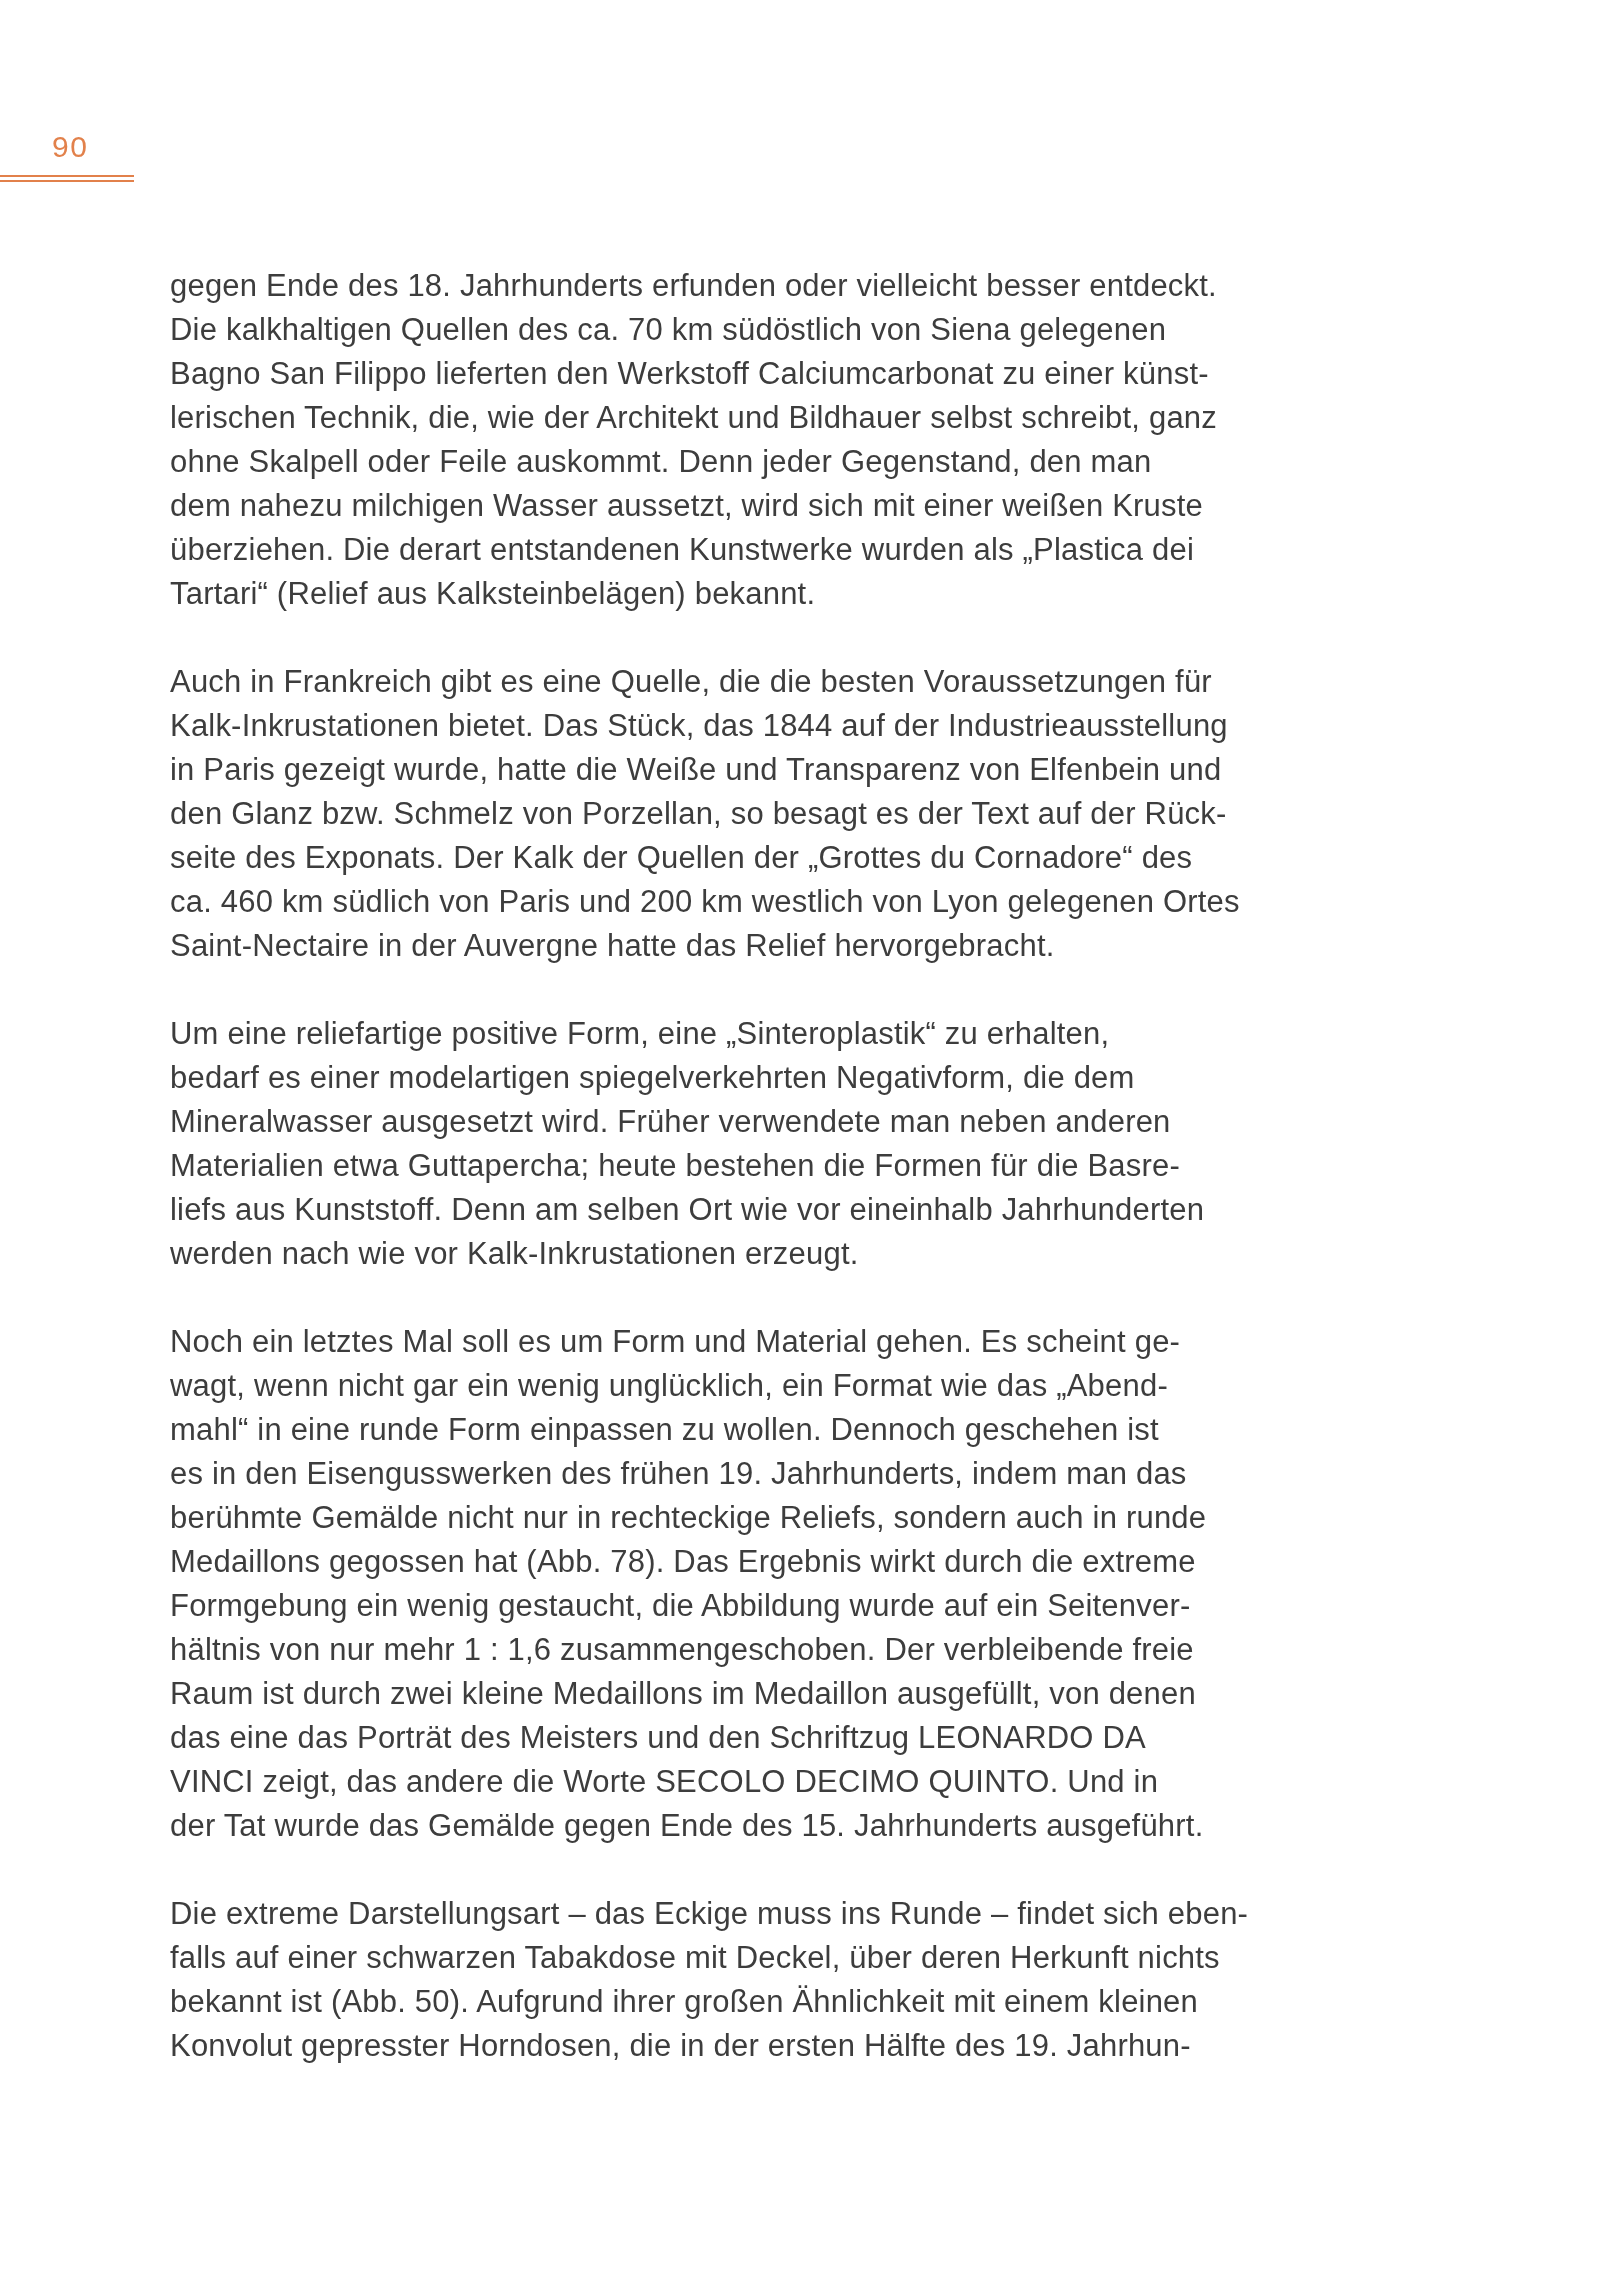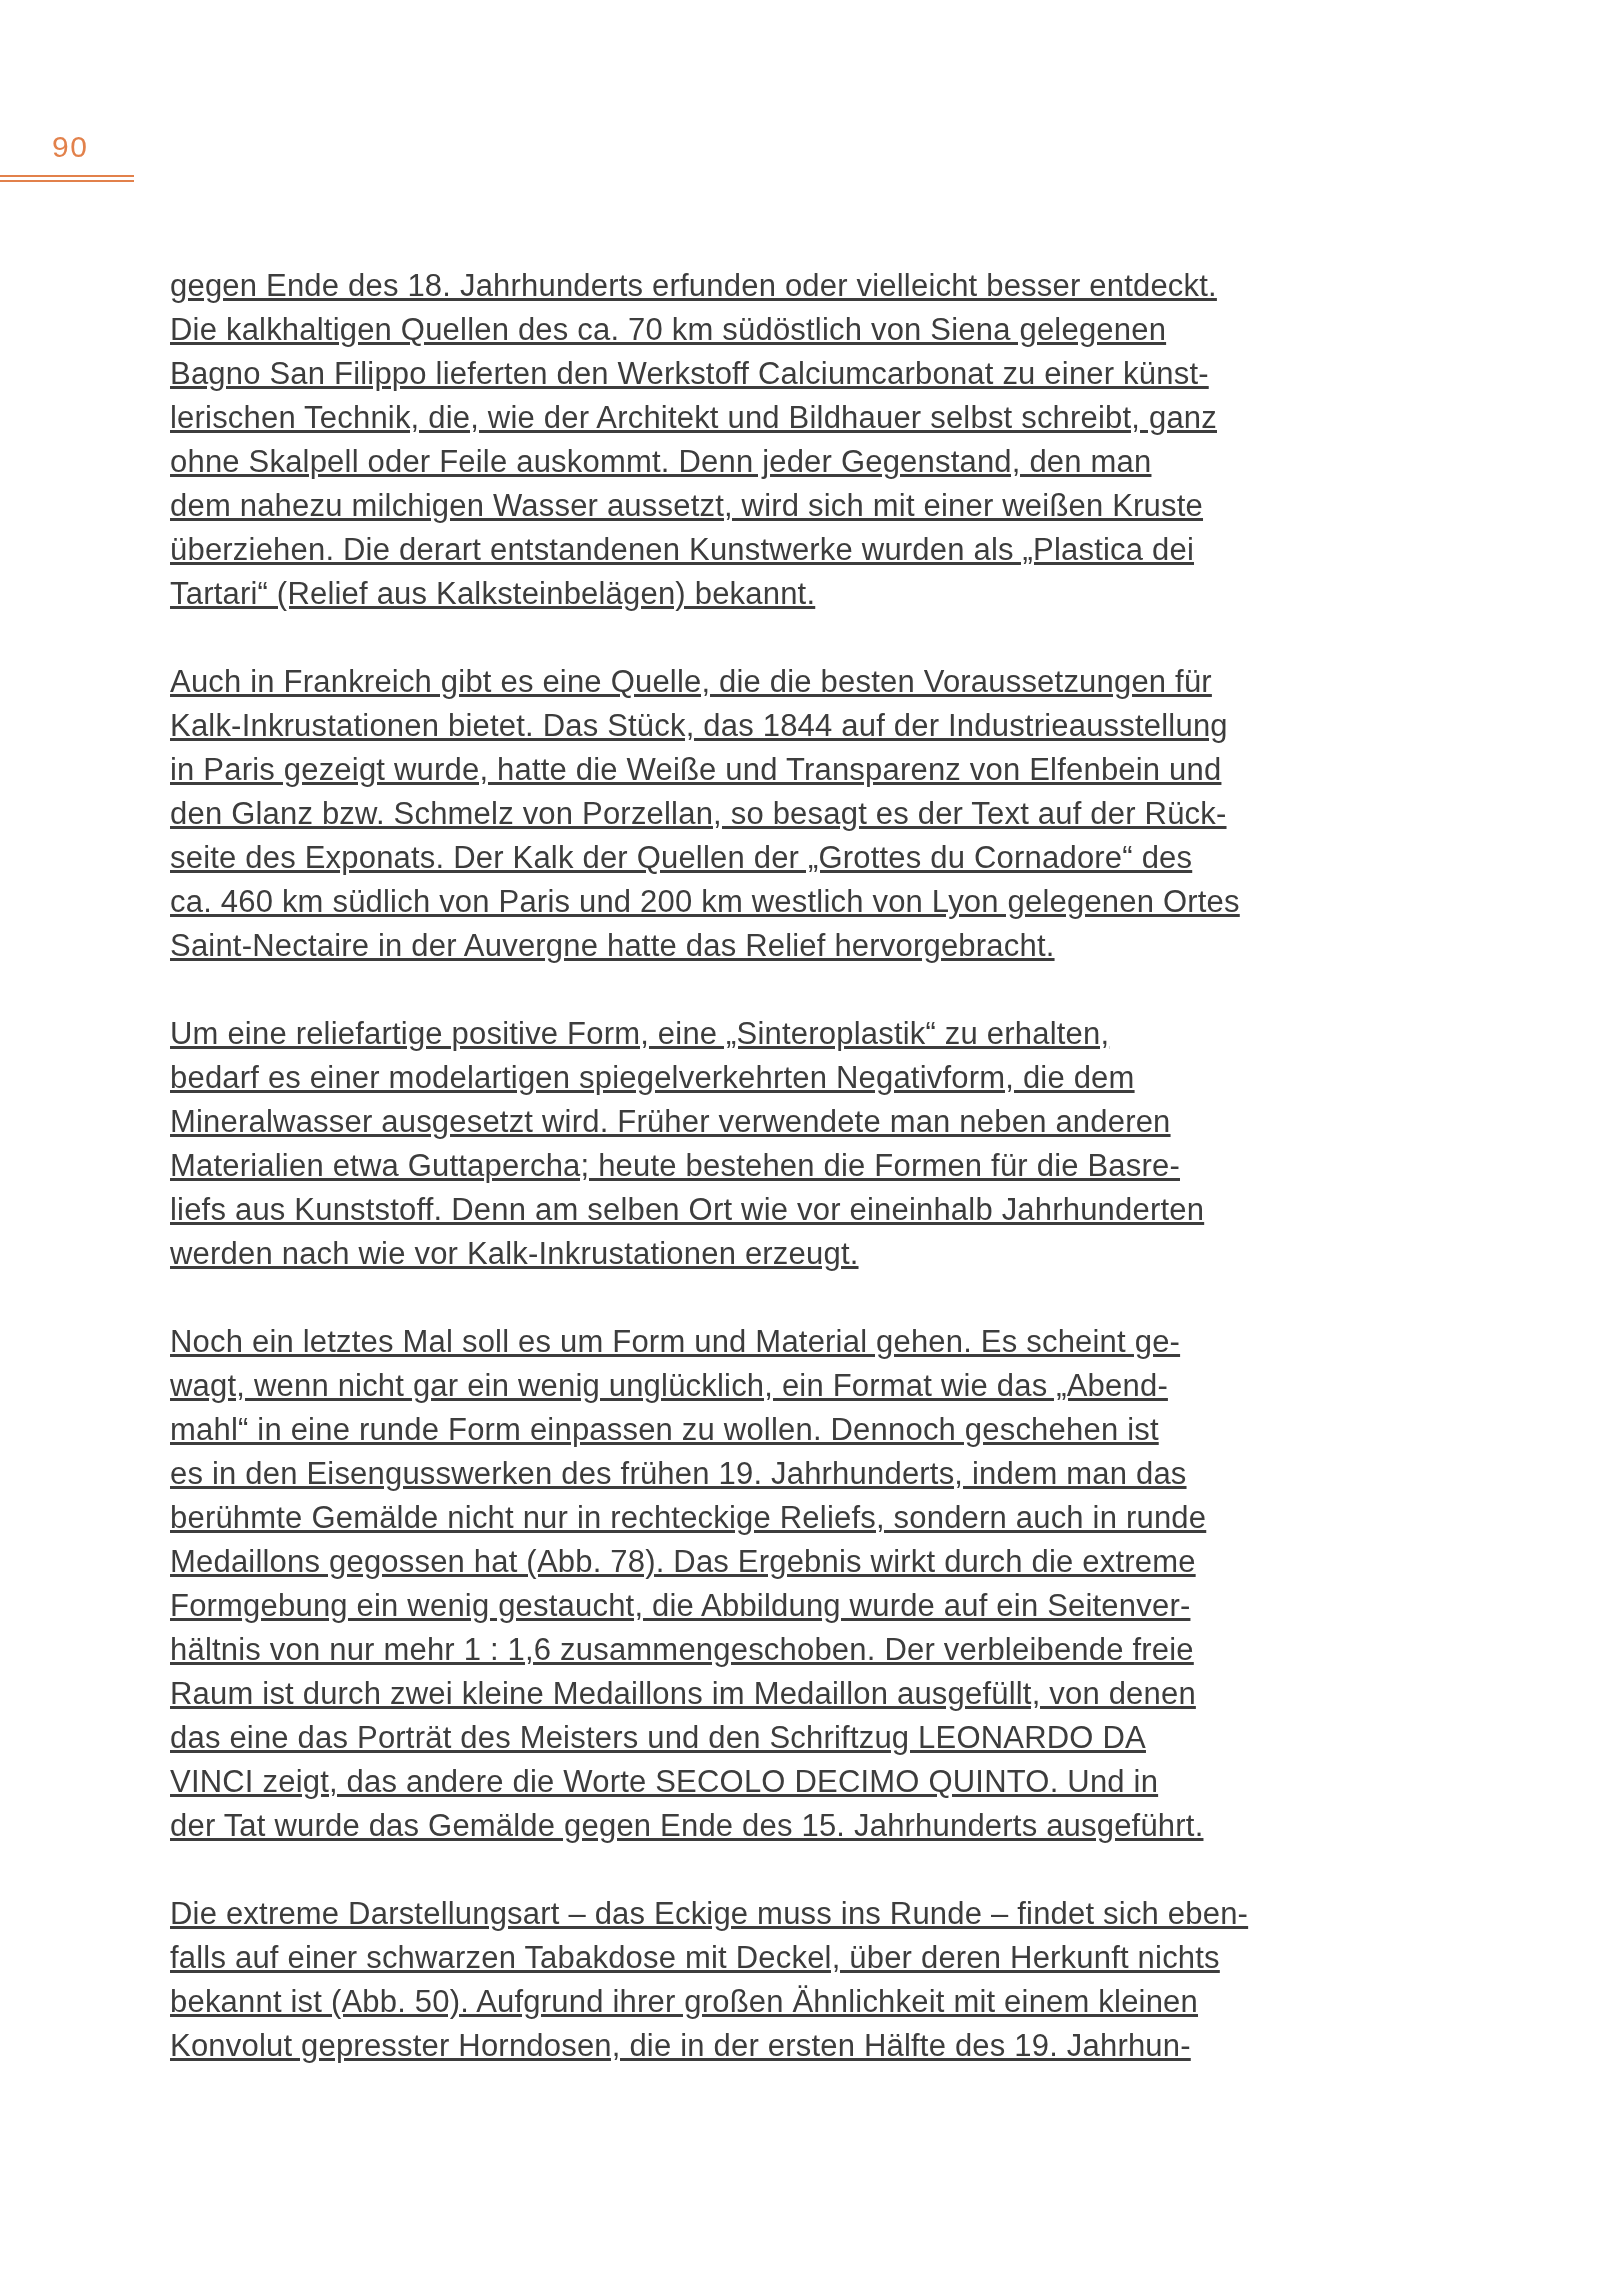--- a/index.html
+++ b/index.html
@@ -42,21 +42,20 @@
     width: 1375px;
     color: var(--text, #3D3D3D);
     font-size: 31px;
     font-weight: 300;
     line-height: 44px;
     letter-spacing: 0.2px;
   }
   .para {
     margin: 0 0 44px 0;
     white-space: pre-line;
-    text-decoration: underline;
   }
 </style>
 </head>
 <body>
 
 <div class="page">
   <div class="page-number">90</div>
   <div class="page-number-rule"></div>
   <main class="text-column">
       <p class="para">gegen Ende des 18. Jahrhunderts erfunden oder vielleicht besser entdeckt.

